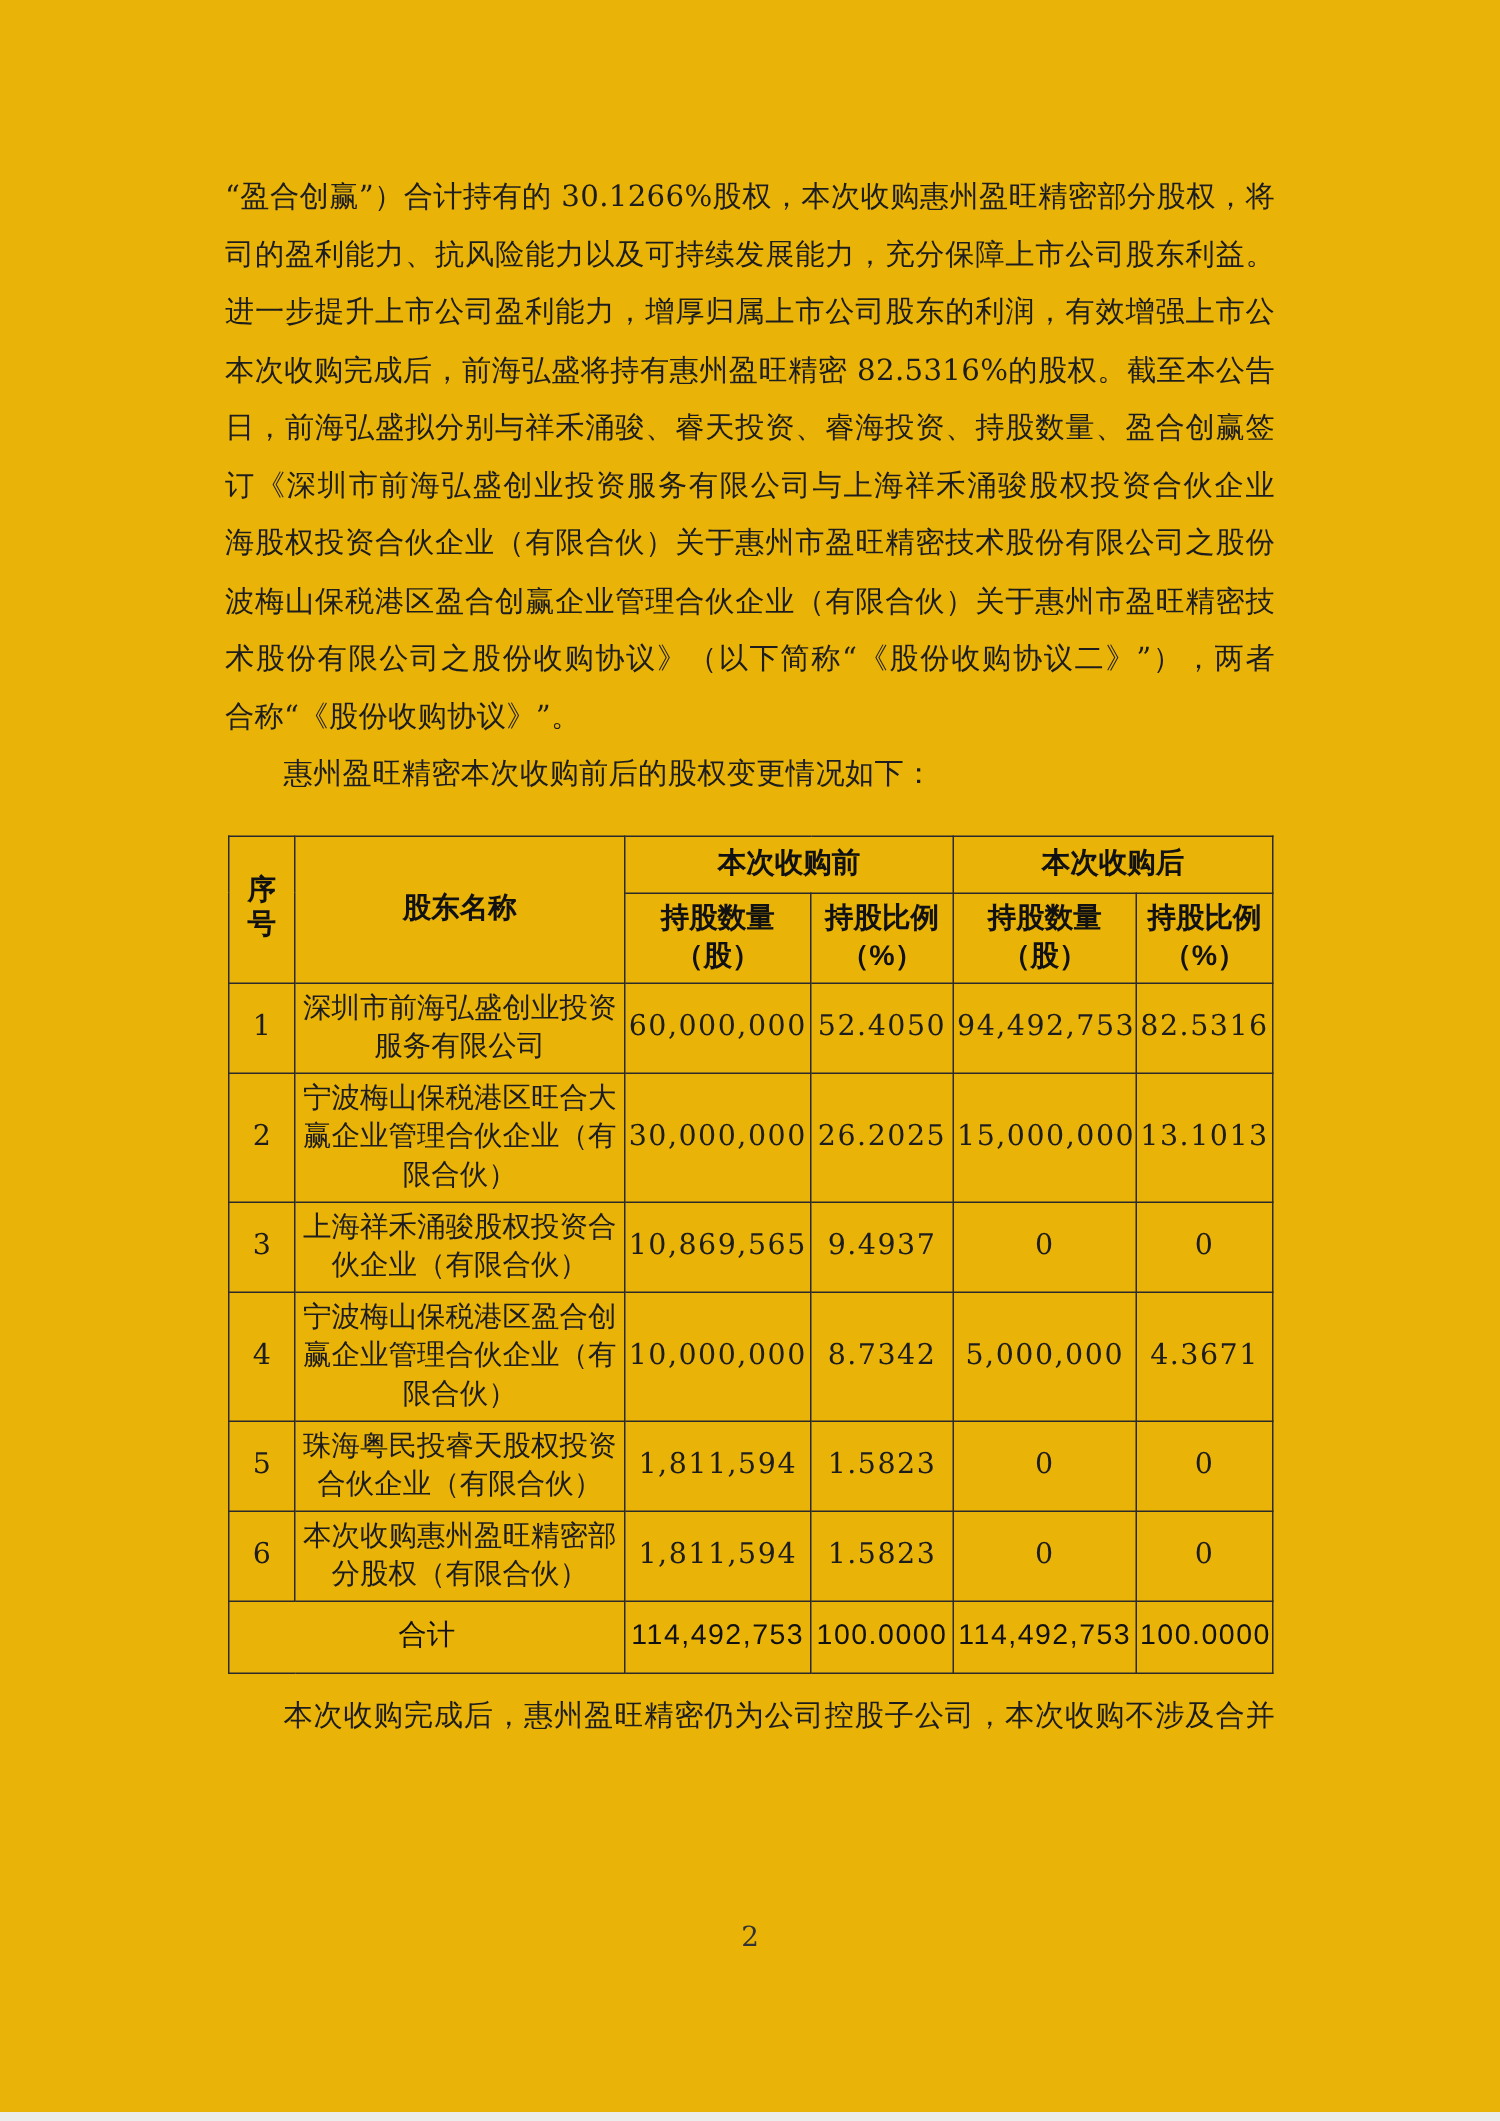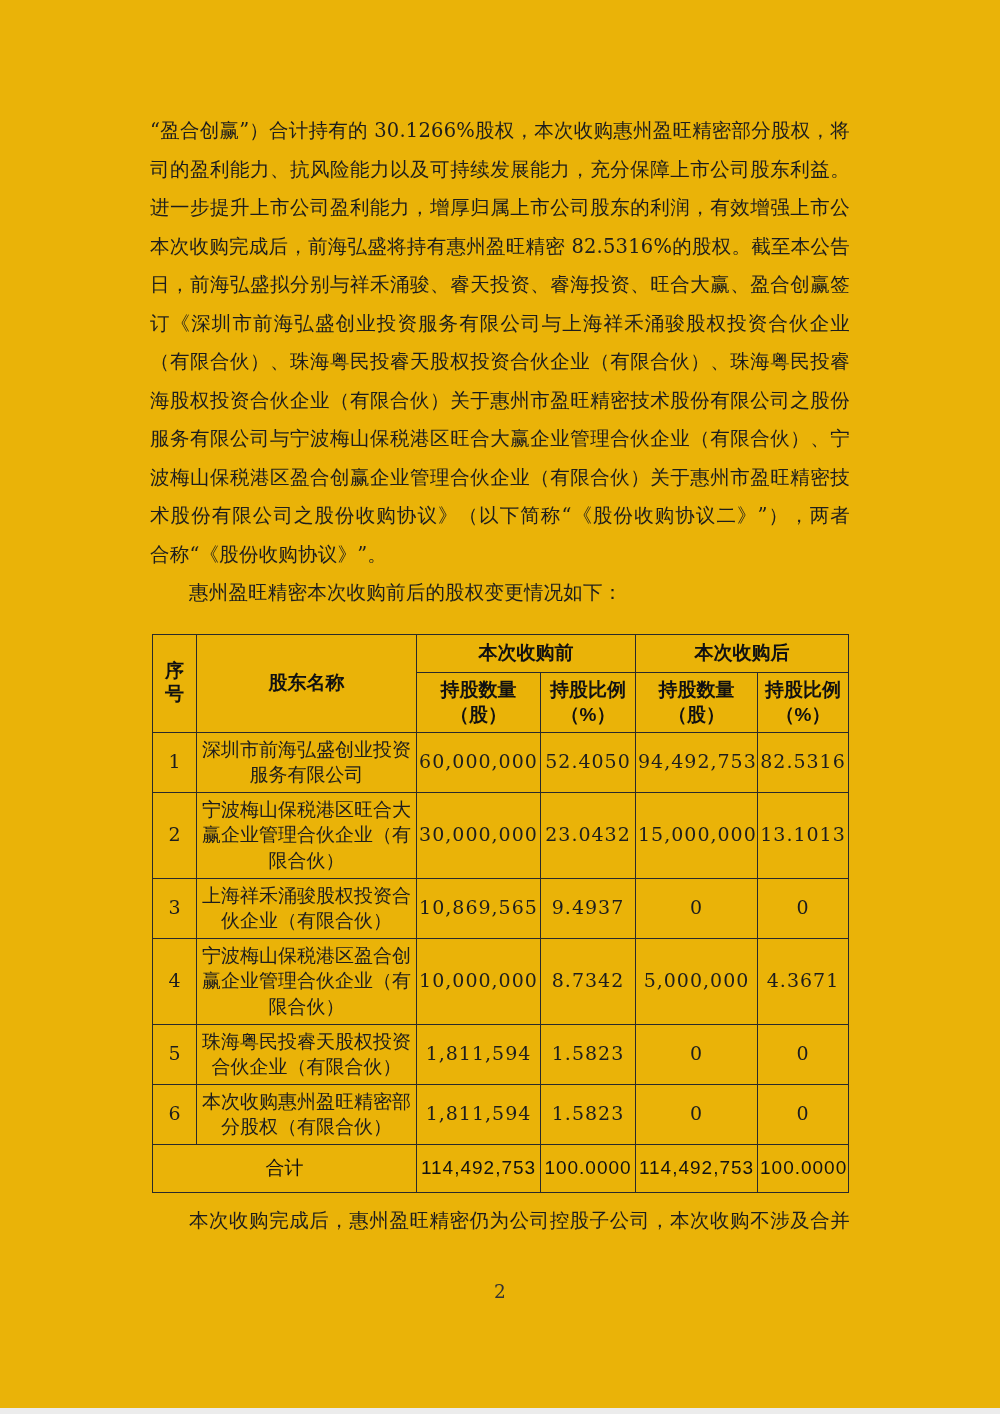--- a/index.html
+++ b/index.html
@@ -88,25 +88,23 @@
 </head>
 <body>
 
 <div class="page">
   <div class="text-block">
 
     <div class="line">“盈合创赢”）合计持有的 30.1266%股权，本次收购惠州盈旺精密部分股权，将</div>
     <div class="line">司的盈利能力、抗风险能力以及可持续发展能力，充分保障上市公司股东利益。</div>
     <div class="line">进一步提升上市公司盈利能力，增厚归属上市公司股东的利润，有效增强上市公</div>
     <div class="line">本次收购完成后，前海弘盛将持有惠州盈旺精密 82.5316%的股权。截至本公告</div>
-    <div class="line">日，前海弘盛拟分别与祥禾涌骏、睿天投资、睿海投资、旺合大赢、盈合创赢签</div>
+    <div class="line">日，前海弘盛拟分别与祥禾涌骏、睿天投资、睿海投资、持股数量、盈合创赢签</div>
     <div class="line">订《深圳市前海弘盛创业投资服务有限公司与上海祥禾涌骏股权投资合伙企业</div>
-    <div class="line">（有限合伙）、珠海粤民投睿天股权投资合伙企业（有限合伙）、珠海粤民投睿</div>
     <div class="line">海股权投资合伙企业（有限合伙）关于惠州市盈旺精密技术股份有限公司之股份</div>
-    <div class="line">服务有限公司与宁波梅山保税港区旺合大赢企业管理合伙企业（有限合伙）、宁</div>
     <div class="line">波梅山保税港区盈合创赢企业管理合伙企业（有限合伙）关于惠州市盈旺精密技</div>
     <div class="line">术股份有限公司之股份收购协议》（以下简称“《股份收购协议二》”），两者</div>
     <div class="line nojust">合称“《股份收购协议》”。</div>
     <div class="line nojust indent">惠州盈旺精密本次收购前后的股权变更情况如下：</div>
 
     <table class="stable">
       <colgroup>
         <col style="width:44px">
         <col style="width:220px">
         <col style="width:124px">
@@ -145,21 +143,21 @@
           <td>深圳市前海弘盛创业投资服务有限公司</td>
           <td class="num">60,000,000</td>
           <td class="num">52.4050</td>
           <td class="num">94,492,753</td>
           <td class="num">82.5316</td>
         </tr>
         <tr style="height:86px">
           <td>2</td>
           <td>宁波梅山保税港区旺合大赢企业管理合伙企业（有限合伙）</td>
           <td class="num">30,000,000</td>
-          <td class="num">23.0432</td>
+          <td class="num">26.2025</td>
           <td class="num">15,000,000</td>
           <td class="num">13.1013</td>
         </tr>
         <tr style="height:60px">
           <td>3</td>
           <td>上海祥禾涌骏股权投资合伙企业（有限合伙）</td>
           <td class="num">10,869,565</td>
           <td class="num">9.4937</td>
           <td class="num">0</td>
           <td class="num">0</td>

